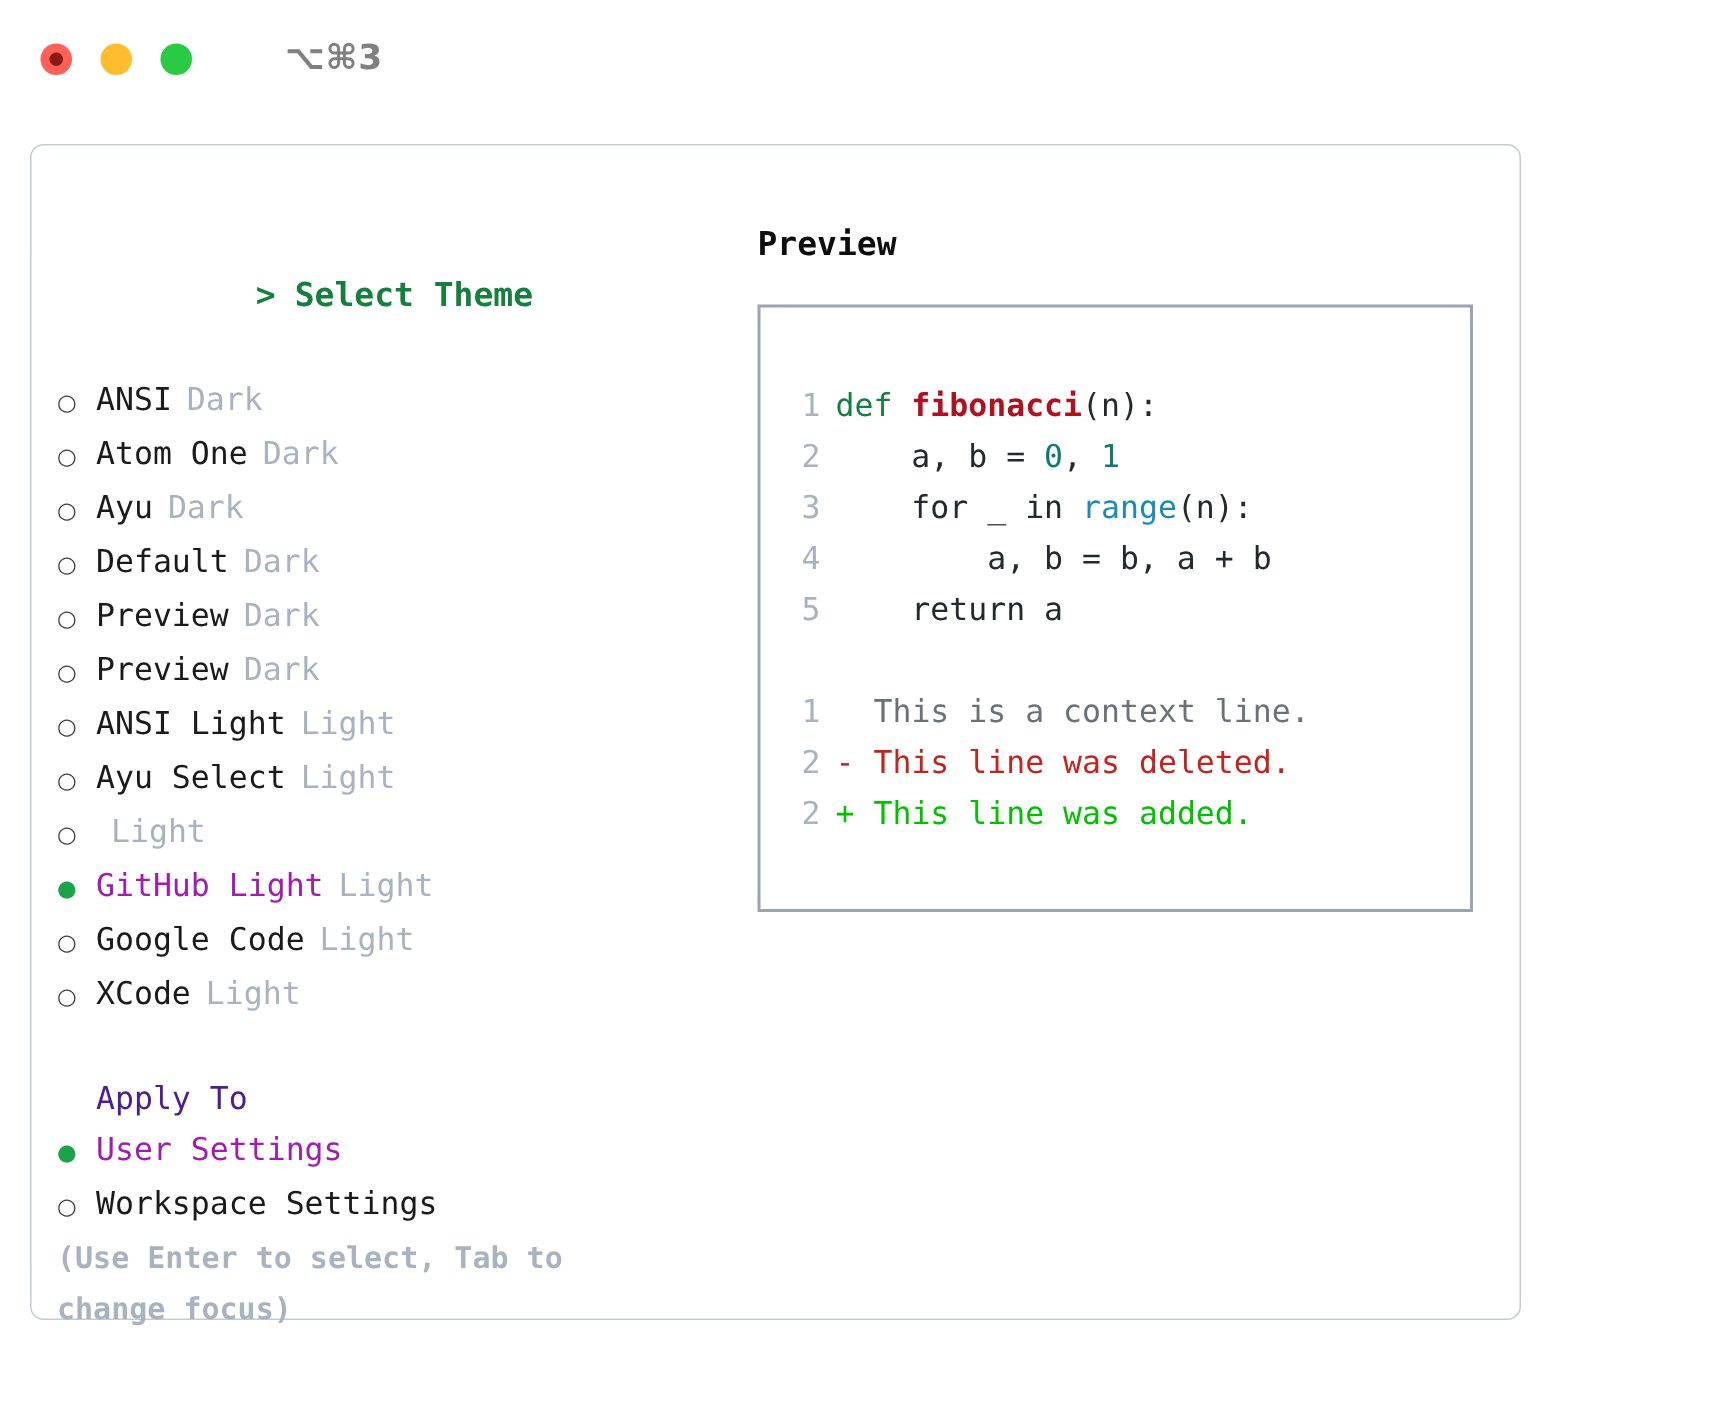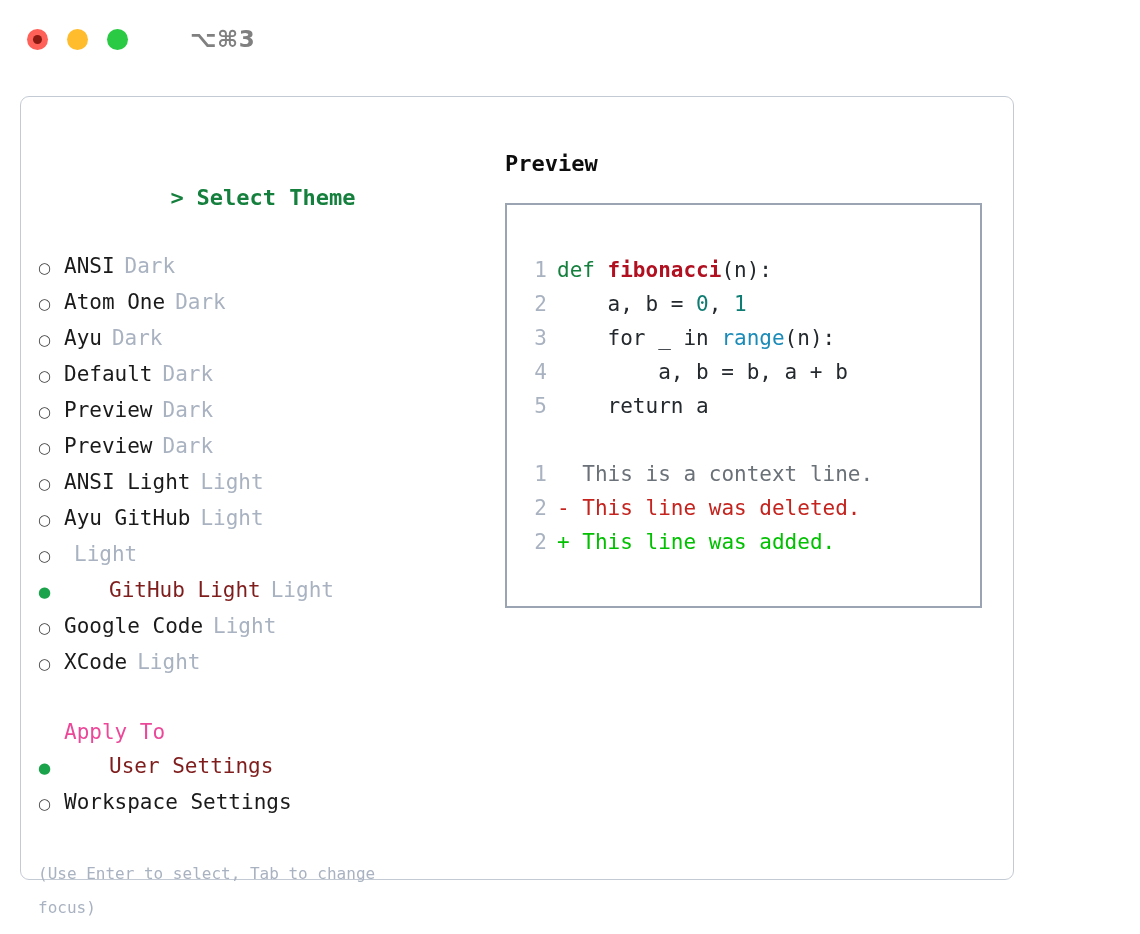--- a/index.html
+++ b/index.html
@@ -113,45 +113,45 @@
   .opt-marker {
     display: inline-block;
     width: 26px;
     flex: none;
     color: #3b3b3b;
     font-family: "DejaVu Sans", "Liberation Sans", sans-serif;
     font-size: 15px;
   }
   .opt-row.selected .opt-marker { color: #1AA34A; }
   .opt-label { color: #1a1a1a; }
-  .opt-row.selected .opt-label { color: #7f1d1d; margin-left: 45px; }
+  .opt-row.selected .opt-label { color: #a21caf; }
   .opt-tag {
     color: #A9B2C0;
     margin-left: 10px;
     text-align: center;
   }
 
   .subsection {
     margin-top: 34px;
   }
   .subsection-title {
     font-size: 21px;
-    color: #ec4899;
+    color: #4c1d95;
     line-height: 34px;
     padding-left: 26px;
     white-space: pre;
   }
 
   #hint {
-    margin-top: 36px;
-    font-size: 16px;
+    font-size: 20px;
     color: #A9B2C0;
     line-height: 34px;
     width: 400px;
     white-space: pre-wrap;
+    font-weight: bold;
   }
 
   
   #right-col {
     flex: 1;
     padding: 50px 0 0 19px;
     box-sizing: border-box;
   }
   #preview-title {
     font-size: 22px;
@@ -217,21 +217,21 @@
         </div>
 
         <div id="theme-list">
             <div class="opt-row"><span class="opt-marker">○</span><span class="opt-label">ANSI</span><span class="opt-tag">Dark</span></div>
             <div class="opt-row"><span class="opt-marker">○</span><span class="opt-label">Atom One</span><span class="opt-tag">Dark</span></div>
             <div class="opt-row"><span class="opt-marker">○</span><span class="opt-label">Ayu</span><span class="opt-tag">Dark</span></div>
             <div class="opt-row"><span class="opt-marker">○</span><span class="opt-label">Default</span><span class="opt-tag">Dark</span></div>
             <div class="opt-row"><span class="opt-marker">○</span><span class="opt-label">Preview</span><span class="opt-tag">Dark</span></div>
             <div class="opt-row"><span class="opt-marker">○</span><span class="opt-label">Preview</span><span class="opt-tag">Dark</span></div>
             <div class="opt-row"><span class="opt-marker">○</span><span class="opt-label">ANSI Light</span><span class="opt-tag">Light</span></div>
-            <div class="opt-row"><span class="opt-marker">○</span><span class="opt-label">Ayu GitHub</span><span class="opt-tag">Light</span></div>
+            <div class="opt-row"><span class="opt-marker">○</span><span class="opt-label">Ayu Select</span><span class="opt-tag">Light</span></div>
             <div class="opt-row"><span class="opt-marker">○</span><span class="opt-tag">Light</span></div>
             <div class="opt-row selected"><span class="opt-marker">●</span><span class="opt-label">GitHub Light</span><span class="opt-tag">Light</span></div>
             <div class="opt-row"><span class="opt-marker">○</span><span class="opt-label">Google Code</span><span class="opt-tag">Light</span></div>
             <div class="opt-row"><span class="opt-marker">○</span><span class="opt-label">XCode</span><span class="opt-tag">Light</span></div>
           </div>
 
         <div class="subsection">
           <div class="subsection-title">Apply To</div>
           <div id="apply-list">
               <div class="opt-row selected"><span class="opt-marker">●</span><span class="opt-label">User Settings</span></div>

